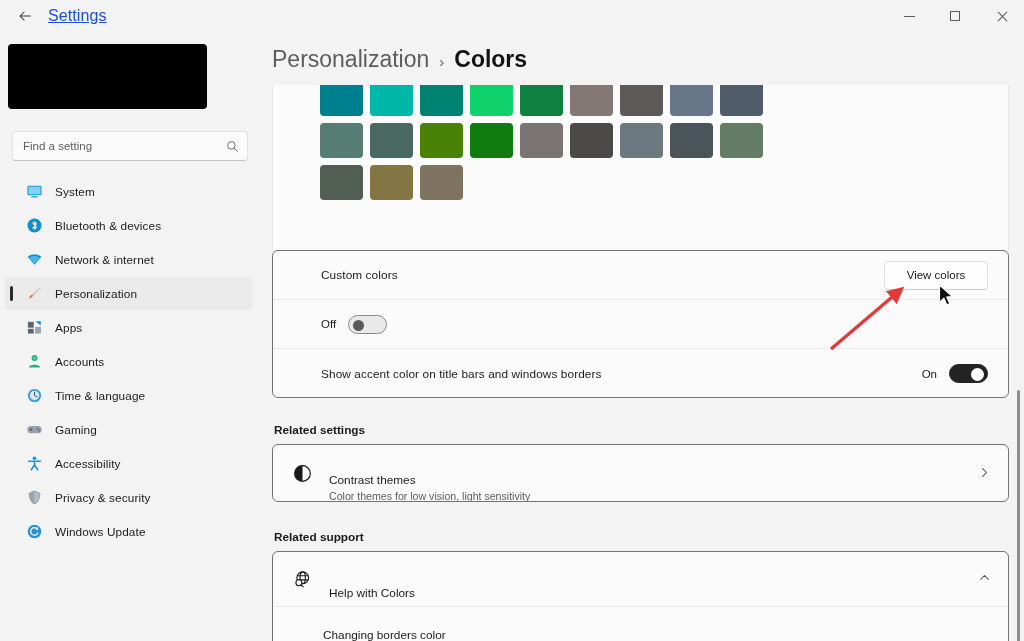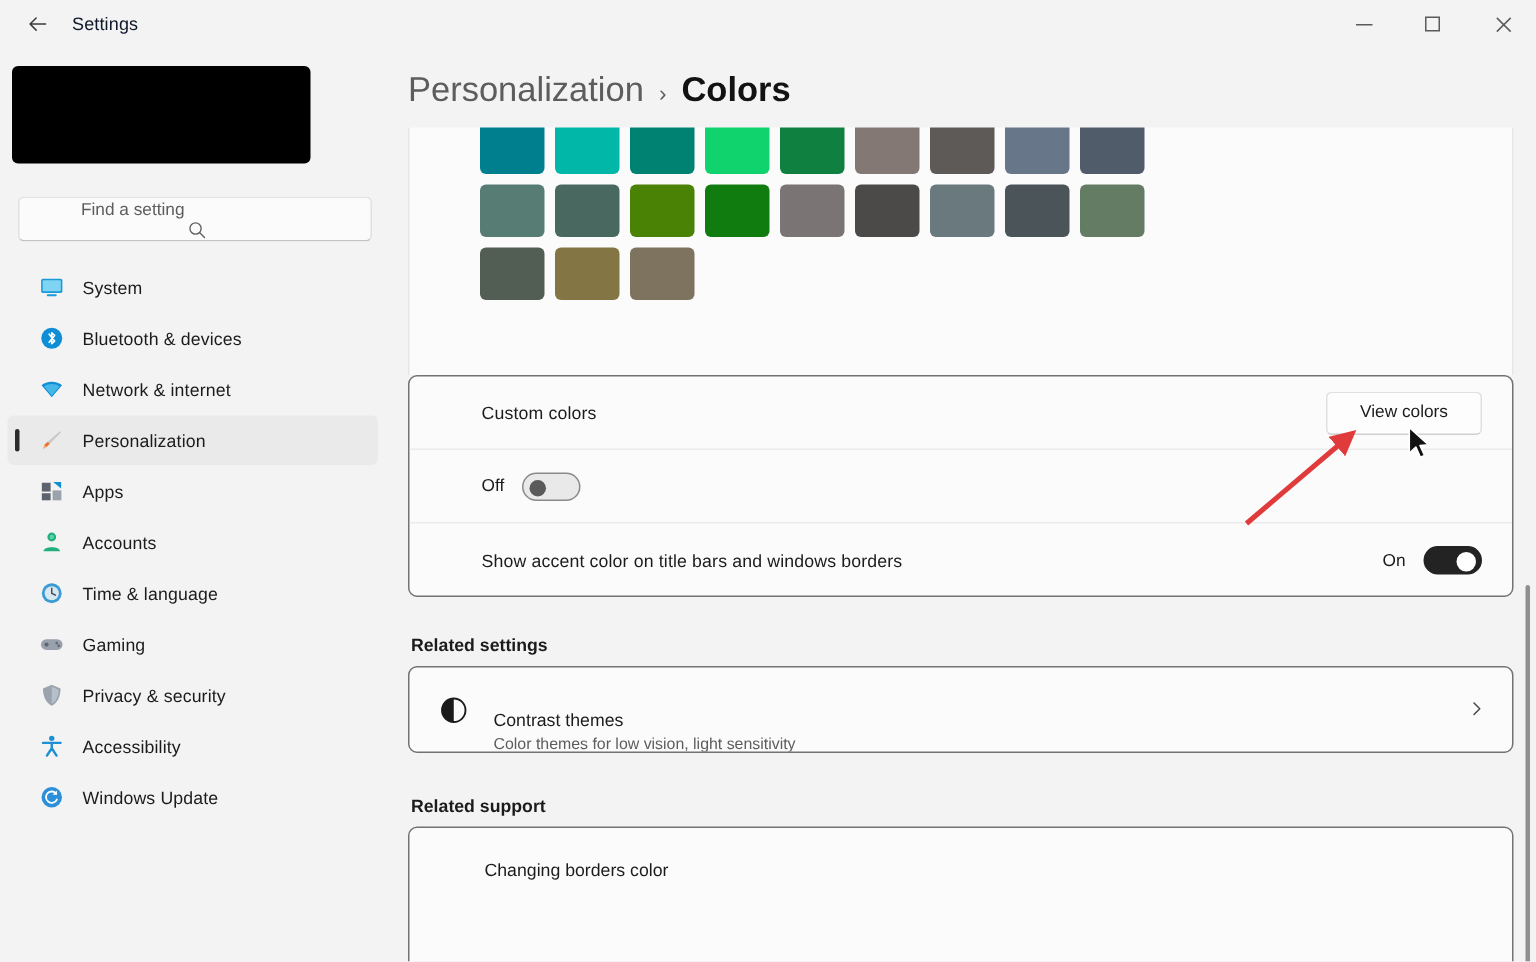--- a/index.html
+++ b/index.html
@@ -22,22 +22,23 @@
     display: flex; align-items: center;
     background: #f3f3f3;
   }
   .back-btn {
     width: 38px; height: 30px; margin-left: 6px;
     display: flex; align-items: center; justify-content: center;
     border-radius: 4px;
   }
   .back-btn svg { display: block; }
   .app-title {
-    font-size: 12px; color: #0f172a; margin-left: 4px;
+    font-size: 16px; color: #1d4ed8; margin-left: 4px;
     letter-spacing: .1px;
+    text-decoration: underline;
   }
   .win-controls {
     position: absolute; right: 0; top: 0;
     display: flex; height: 32px;
   }
   .win-btn {
     width: 46px; height: 32px;
     display: flex; align-items: center; justify-content: center;
   }
   .glyph-min { width: 11px; height: 1px; background: #5a5a5a; }
@@ -64,21 +65,20 @@
   }
   .search-wrap {
     margin: 22px 0 0 12px;
     width: 236px; height: 30px;
     background: #fbfbfb;
     border: 1px solid #e1e1e1;
     border-bottom: 1px solid #c2c2c2;
     border-radius: 4px;
     display: flex; align-items: center;
     padding: 0 8px 0 10px;
-    flex-direction: column;
   }
   .search-wrap input {
     flex: 1; border: none; outline: none; background: transparent;
     font-family: "Liberation Sans", sans-serif;
     font-size: 11.5px; color: #444;
   }
   .search-wrap input::placeholder { color: #5d5d5d; }
   .nav-list { margin-top: 14px; }
   .nav-item {
     position: relative;
@@ -361,35 +361,35 @@
             <circle cx="12.5" cy="8.2" r=".95" fill="#5f6874"></circle>
             <circle cx="13.9" cy="10.1" r=".95" fill="#5f6874"></circle>
           </svg>
         </span>
         <span class="nav-label">Gaming</span>
       </div>
 
       <div class="nav-item">
         <span class="nav-icon">
           <svg width="17" height="17" viewBox="0 0 18 18">
+            <circle cx="9" cy="3.4" r="1.9" fill="#1f8fd4"></circle>
+            <path d="M2.8 6.6 L15.2 6.6 M9 6.6 L9 10.4 M9 10.4 L5.6 15.6 M9 10.4 L12.4 15.6" stroke="#1f8fd4" stroke-width="1.7" stroke-linecap="round" fill="none"></path>
+          </svg>
+        </span>
+        <span class="nav-label">Accessibility</span>
+      </div>
+
+      <div class="nav-item">
+        <span class="nav-icon">
+          <svg width="17" height="17" viewBox="0 0 18 18">
             <path d="M9 1.6 L15.2 4.2 C15.2 10.4 12.6 14.6 9 16.4 C5.4 14.6 2.8 10.4 2.8 4.2 Z" fill="#9aa3ae"></path>
             <path d="M9 3 L13.9 5.1 C13.9 10.1 11.8 13.5 9 15 Z" fill="#b7bfc8"></path>
           </svg>
         </span>
         <span class="nav-label">Privacy &amp; security</span>
-      </div>
-
-      <div class="nav-item">
-        <span class="nav-icon">
-          <svg width="17" height="17" viewBox="0 0 18 18">
-            <circle cx="9" cy="3.4" r="1.9" fill="#1f8fd4"></circle>
-            <path d="M2.8 6.6 L15.2 6.6 M9 6.6 L9 10.4 M9 10.4 L5.6 15.6 M9 10.4 L12.4 15.6" stroke="#1f8fd4" stroke-width="1.7" stroke-linecap="round" fill="none"></path>
-          </svg>
-        </span>
-        <span class="nav-label">Accessibility</span>
       </div>
 
       <div class="nav-item">
         <span class="nav-icon">
           <svg width="17" height="17" viewBox="0 0 18 18">
             <circle cx="9" cy="9" r="7.2" fill="#2b90d9"></circle>
             <path d="M12.2 6.6 A4 4 0 1 0 12.6 10.6" fill="none" stroke="#ffffff" stroke-width="1.3" stroke-linecap="round"></path>
             <path d="M12.6 4.2 L12.6 7.2 L9.6 7.2 Z" fill="#ffffff"></path>
           </svg>
         </span>
@@ -481,20 +481,39 @@
           <svg width="11" height="11" viewBox="0 0 12 12">
             <path d="M4 1.8 L8.2 6 L4 10.2" fill="none" stroke="#4a4a4a" stroke-width="1.1" stroke-linecap="round" stroke-linejoin="round"></path>
           </svg>
         </span>
       </div>
     </div>
 
     <div class="section-head head-related-support">Related support</div>
 
     <div class="row-card support-card">
+      <div class="support-head">
+        <span class="link-icon">
+          <svg width="21" height="21" viewBox="0 0 22 22">
+            <circle cx="11.2" cy="9.2" r="6.2" fill="none" stroke="#1b1b1b" stroke-width="1.15"></circle>
+            <ellipse cx="11.2" cy="9.2" rx="2.8" ry="6.2" fill="none" stroke="#1b1b1b" stroke-width="1.15"></ellipse>
+            <path d="M5.2 7 L17.2 7 M5.2 11.4 L17.2 11.4" stroke="#1b1b1b" stroke-width="1.15"></path>
+            <circle cx="7.2" cy="14.4" r="3.1" fill="#fbfbfb" stroke="#1b1b1b" stroke-width="1.15"></circle>
+            <path d="M9.5 16.7 L11.6 18.8" stroke="#1b1b1b" stroke-width="1.15" stroke-linecap="round"></path>
+          </svg>
+        </span>
+        <div class="link-texts">
+          <div class="link-title">Help with Colors</div>
+        </div>
+        <span class="chev">
+          <svg width="11" height="11" viewBox="0 0 12 12">
+            <path d="M1.8 8 L6 3.8 L10.2 8" fill="none" stroke="#4a4a4a" stroke-width="1.1" stroke-linecap="round" stroke-linejoin="round"></path>
+          </svg>
+        </span>
+      </div>
       <div class="support-item">
         <span class="support-item-text">Changing borders color</span>
       </div>
     </div>
 
     <div class="scrollbar"></div>
   </div>
 
   <svg class="anno">
     <defs>

